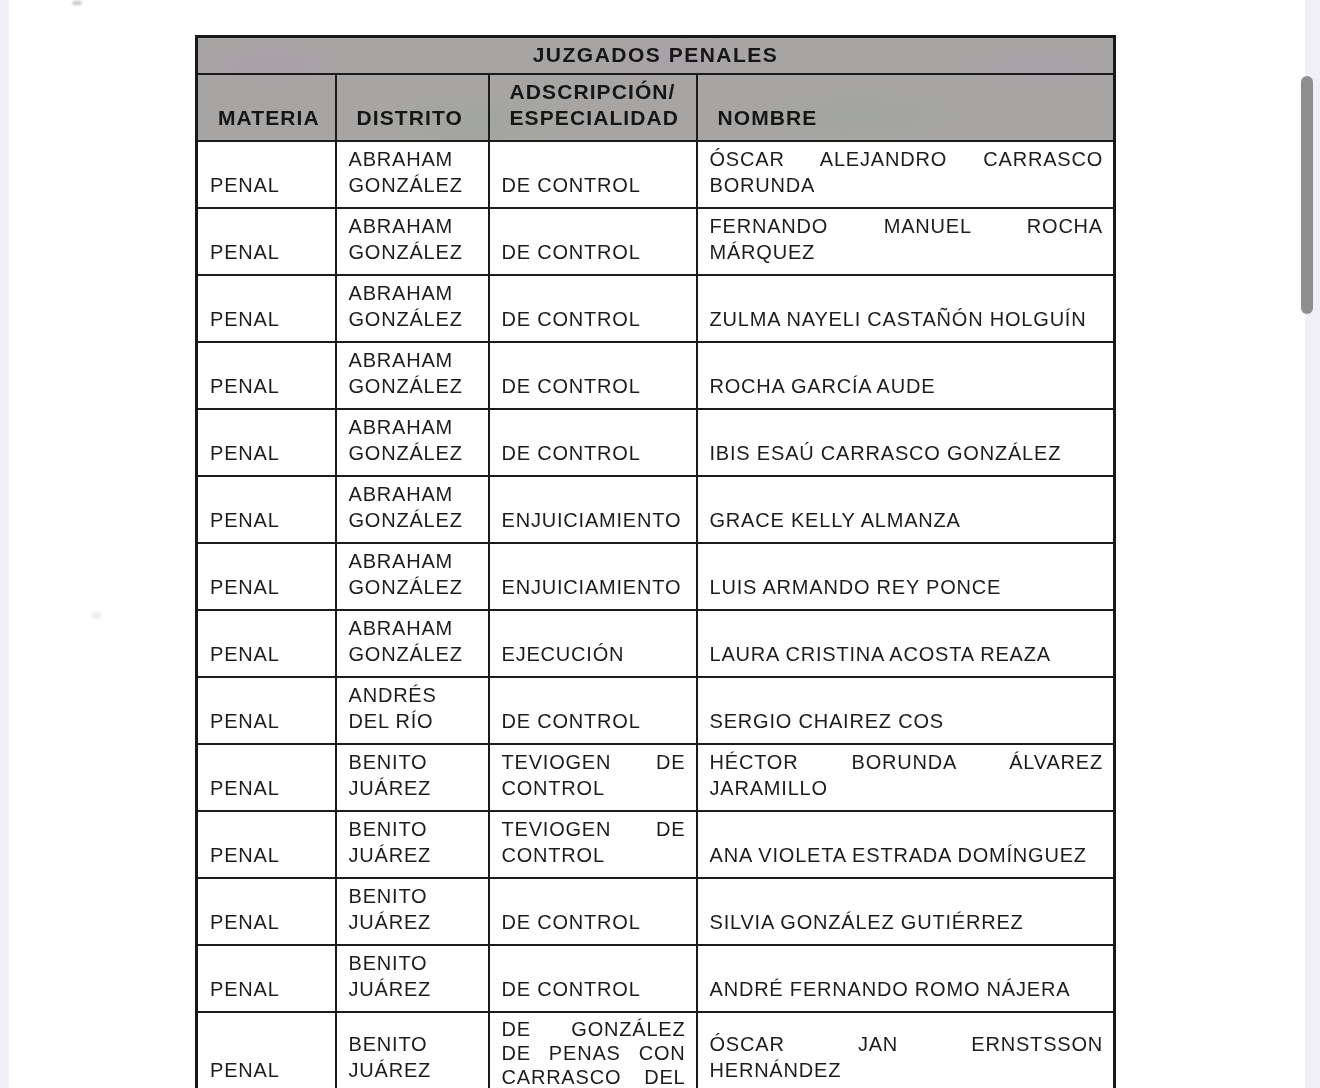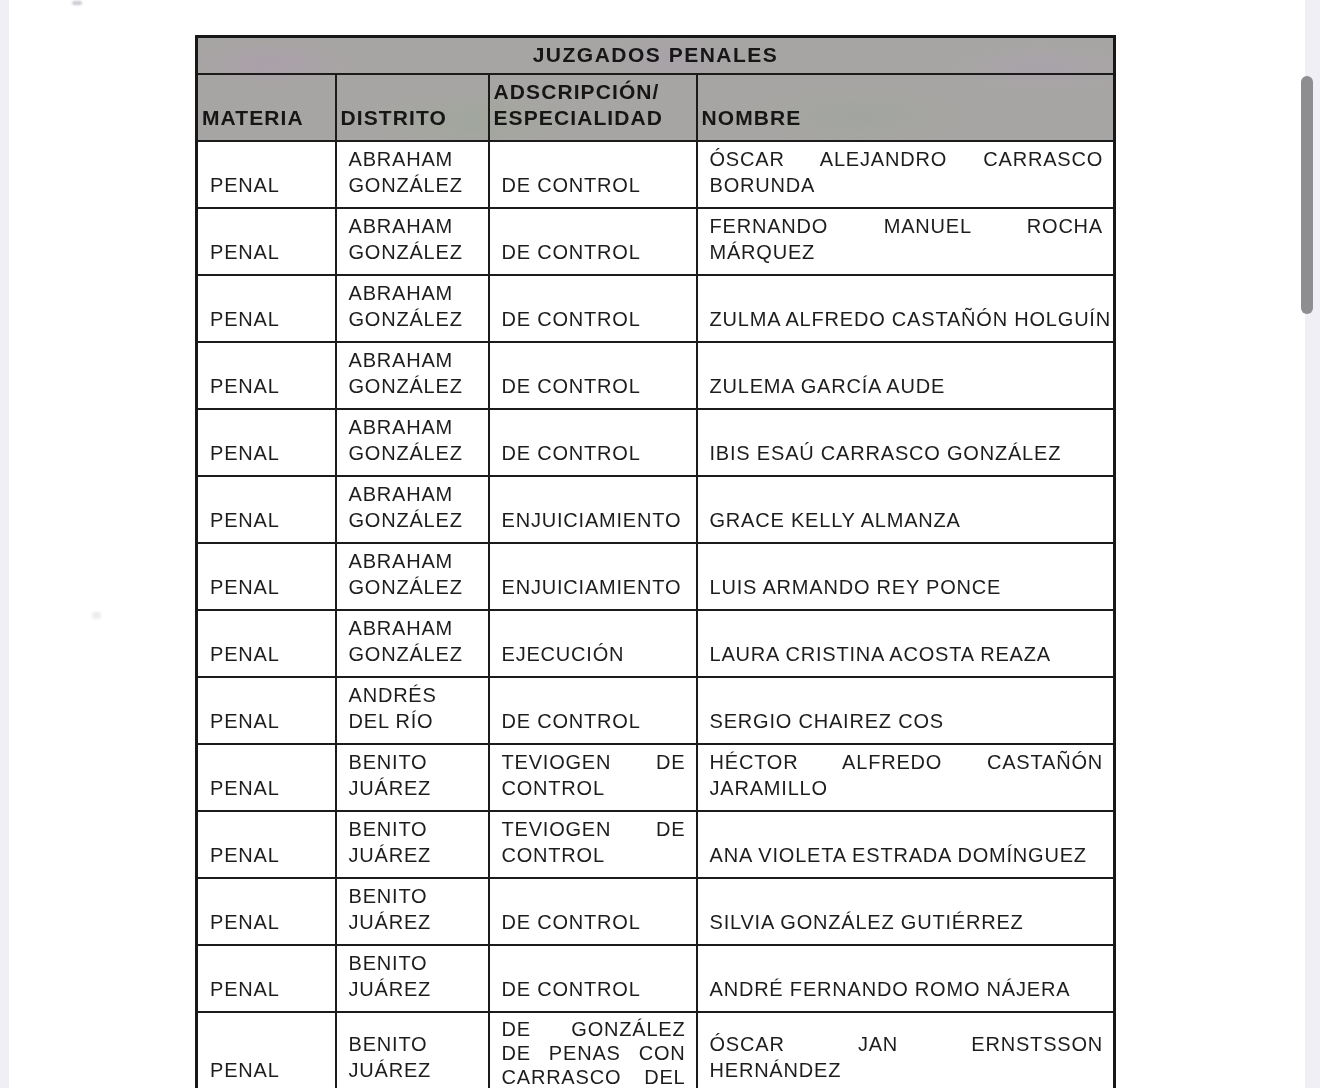--- a/index.html
+++ b/index.html
@@ -59,21 +59,21 @@
   th.title-cell {
     height: 37px;
     text-align: center; vertical-align: middle;
     font-size: 21px; font-weight: bold; letter-spacing: 1.5px;
     border-bottom: 3px solid #181818;
     color: #161616;
   }
   tr.cols-row th {
     height: 64px;
     vertical-align: bottom; text-align: left;
-    padding: 4px 10px 9px 4px;
+    padding: 4px 10px 9px 20px;
     font-size: 21px; font-weight: bold; letter-spacing: 1.1px;
     color: #161616;
   }
   tbody td {
     height: 66px;
     vertical-align: bottom;
     padding: 4px 10px 9px 12px;
     font-size: 20px; letter-spacing: 0.8px; margin-top: 40px;
   }
   tbody tr:last-child td { height: 78px; }
@@ -160,36 +160,36 @@
             <div class="line">PENAL</div>
           </td>
           <td>
             <div class="line">ABRAHAM</div>
             <div class="line">GONZÁLEZ</div>
           </td>
           <td>
             <div class="line">DE CONTROL</div>
           </td>
           <td>
-            <div class="line">ZULMA ALFREDO CASTAÑÓN HOLGUÍN</div>
-          </td>
-        </tr>
-        <tr>
-          <td>
-            <div class="line">PENAL</div>
-          </td>
-          <td>
-            <div class="line">ABRAHAM</div>
-            <div class="line">GONZÁLEZ</div>
-          </td>
-          <td>
-            <div class="line">DE CONTROL</div>
-          </td>
-          <td>
-            <div class="line">ZULEMA GARCÍA AUDE</div>
+            <div class="line">ZULMA NAYELI CASTAÑÓN HOLGUÍN</div>
+          </td>
+        </tr>
+        <tr>
+          <td>
+            <div class="line">PENAL</div>
+          </td>
+          <td>
+            <div class="line">ABRAHAM</div>
+            <div class="line">GONZÁLEZ</div>
+          </td>
+          <td>
+            <div class="line">DE CONTROL</div>
+          </td>
+          <td>
+            <div class="line">ROCHA GARCÍA AUDE</div>
           </td>
         </tr>
         <tr>
           <td>
             <div class="line">PENAL</div>
           </td>
           <td>
             <div class="line">ABRAHAM</div>
             <div class="line">GONZÁLEZ</div>
           </td>
@@ -266,21 +266,21 @@
           </td>
           <td>
             <div class="line">BENITO</div>
             <div class="line">JUÁREZ</div>
           </td>
           <td>
             <div class="line stretch">TEVIOGEN DE</div>
             <div class="line">CONTROL</div>
           </td>
           <td>
-            <div class="line stretch">HÉCTOR ALFREDO CASTAÑÓN</div>
+            <div class="line stretch">HÉCTOR BORUNDA ÁLVAREZ</div>
             <div class="line">JARAMILLO</div>
           </td>
         </tr>
         <tr>
           <td>
             <div class="line">PENAL</div>
           </td>
           <td>
             <div class="line">BENITO</div>
             <div class="line">JUÁREZ</div>

